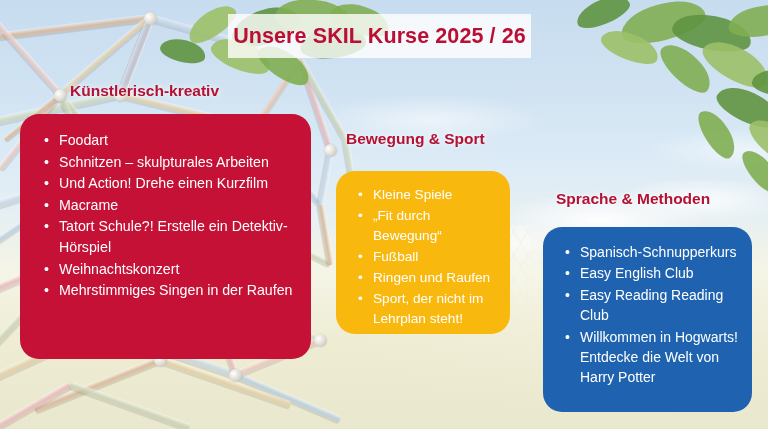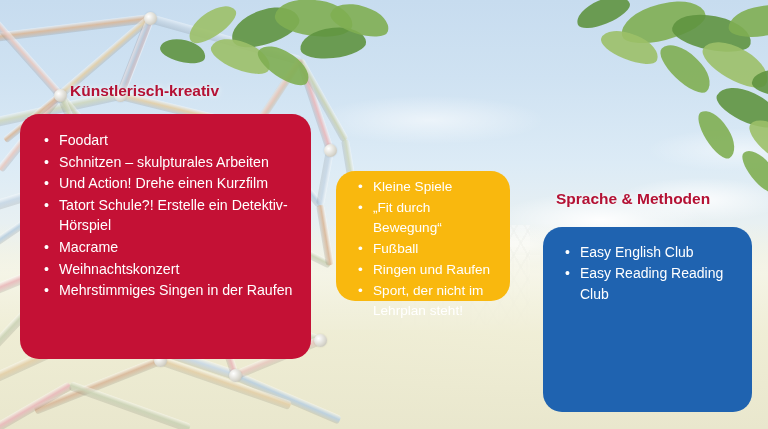--- a/index.html
+++ b/index.html
@@ -160,23 +160,23 @@
   #card-art {
     left: 20px; top: 114px;
     width: 291px; height: 245px;
     background: #C41135;
     padding: 16px 16px 14px 22px;
   }
   #card-art li { font-size: 14.2px; line-height: 20.6px; }
 
   #card-sport {
     left: 336px; top: 171px;
-    width: 174px; height: 130px;
+    width: 174px; height: 163px;
     background: #F9B80E;
-    padding: 6px 12px 12px 20px;
+    padding: 14px 12px 12px 20px;
   }
   #card-sport li { font-size: 13.6px; line-height: 20px; }
 
   #card-lang {
     left: 543px; top: 227px;
     width: 209px; height: 185px;
     background: #1F63B0;
     padding: 15px 14px 12px 20px;
   }
   #card-lang li { font-size: 14px; line-height: 20.4px; }
@@ -267,46 +267,52 @@
       <div class="leaf " style="left:655px;top:54px;width:62px;height:28px;border-radius:50% 46% 52% 48% / 60% 58% 42% 40%;transform:rotate(44deg);"></div>
       <div class="leaf dark" style="left:715px;top:92px;width:66px;height:30px;border-radius:50% 46% 52% 48% / 60% 58% 42% 40%;transform:rotate(26deg);"></div>
       <div class="leaf light" style="left:745px;top:128px;width:62px;height:28px;border-radius:50% 46% 52% 48% / 60% 58% 42% 40%;transform:rotate(40deg);"></div>
       <div class="leaf " style="left:690px;top:122px;width:54px;height:24px;border-radius:50% 46% 52% 48% / 60% 58% 42% 40%;transform:rotate(58deg);"></div>
       <div class="leaf dark" style="left:752px;top:70px;width:58px;height:26px;border-radius:50% 46% 52% 48% / 60% 58% 42% 40%;transform:rotate(6deg);"></div>
       <div class="leaf light" style="left:600px;top:34px;width:60px;height:26px;border-radius:50% 46% 52% 48% / 60% 58% 42% 40%;transform:rotate(22deg);"></div>
       <div class="leaf " style="left:736px;top:160px;width:50px;height:22px;border-radius:50% 46% 52% 48% / 60% 58% 42% 40%;transform:rotate(52deg);"></div>
       <div class="leaf dark" style="left:575px;top:0px;width:56px;height:24px;border-radius:50% 46% 52% 48% / 60% 58% 42% 40%;transform:rotate(-22deg);"></div>
     </div>
 
+  <div class="title-banner">
+    <span class="title-text">Unsere SKIL Kurse 2025 / 26</span>
+  </div>
 
   <div class="card-heading" id="heading-art">Künstlerisch-kreativ</div>
+  <div class="card-heading" id="heading-sport">Bewegung &amp; Sport</div>
   <div class="card-heading" id="heading-lang">Sprache &amp; Methoden</div>
 
   <div class="card" id="card-art">
     <ul>
         <li>Foodart</li>
         <li>Schnitzen – skulpturales Arbeiten</li>
         <li>Und Action! Drehe einen Kurzfilm</li>
+        <li>Macrame</li>
         <li>Tatort Schule?! Erstelle ein Detektiv-Hörspiel</li>
-        <li>Macrame</li>
         <li>Weihnachtskonzert</li>
         <li>Mehrstimmiges Singen in der Raufen</li>
       </ul>
   </div>
 
   <div class="card" id="card-sport">
     <ul>
         <li>Kleine Spiele</li>
         <li>„Fit durch Bewegung“</li>
         <li>Fußball</li>
         <li>Ringen und Raufen</li>
         <li>Sport, der nicht im Lehrplan steht!</li>
       </ul>
   </div>
 
   <div class="card" id="card-lang">
     <ul>
+        <li>Spanisch-Schnupperkurs</li>
         <li>Easy English Club</li>
         <li>Easy Reading Reading Club</li>
+        <li>Willkommen in Hogwarts! Entdecke die Welt von Harry Potter</li>
       </ul>
   </div>
 
 </div>
 
 </body></html>

